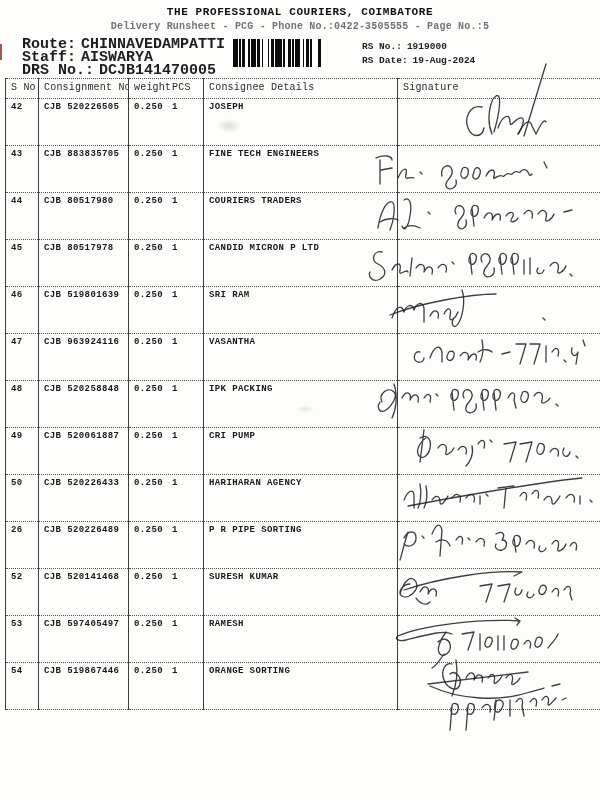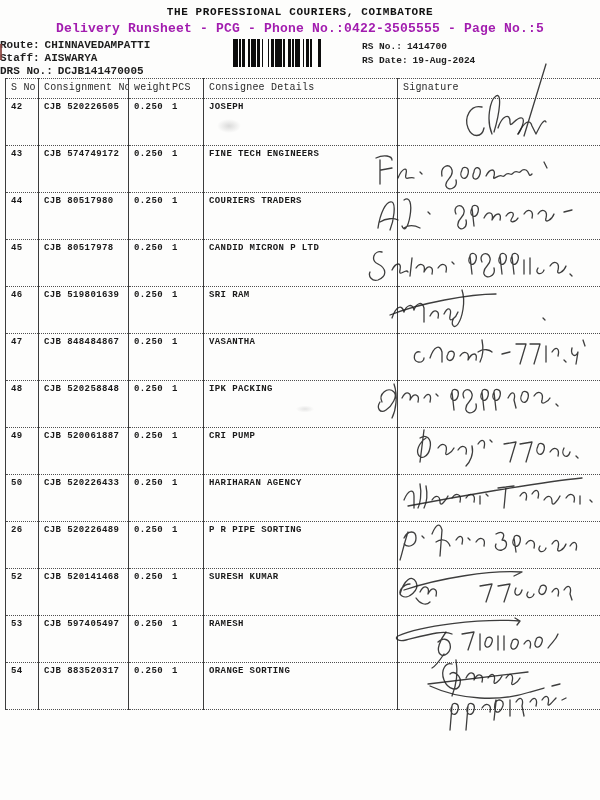--- a/index.html
+++ b/index.html
@@ -3,23 +3,23 @@
 <meta charset="utf-8">
 <style>
   html,body{margin:0;padding:0;background:#fff;}
   .page{
     position:relative;width:600px;height:800px;background:#fdfdfc;overflow:hidden;
     font-family:"Liberation Mono","DejaVu Sans Mono",monospace;color:#1e1e1e;
   }
   
   .doc-header{position:absolute;top:6px;left:0;width:100%;text-align:center;}
   .doc-title{font-size:11px;font-weight:700;letter-spacing:.6px;color:#111;}
-  .doc-subtitle{font-size:13px;font-weight:700;letter-spacing:.2px;margin-top:3px;color:#a21caf;}
+  .doc-subtitle{font-size:10px;font-weight:700;letter-spacing:.2px;margin-top:3px;color:#737373;}
   
-  .meta-left{position:absolute;left:0;top:39px;font-size:11px;font-weight:700;line-height:12.8px;white-space:nowrap;}
+  .meta-left{position:absolute;left:22px;top:39px;font-size:15px;font-weight:700;line-height:12.8px;white-space:nowrap;}
   .meta-right{position:absolute;left:362px;top:40px;font-size:9.5px;font-weight:700;line-height:13.5px;white-space:nowrap;}
   .meta-line .lbl{margin-right:5px;}
   .barcode{position:absolute;left:233px;top:39px;width:88px;height:28px;display:flex;align-items:stretch;}
   .barcode .b{background:#0c0c0c;}
   .barcode .s{background:transparent;}
   
   table.runsheet{
     position:absolute;left:5px;top:78px;width:592px;
     border-collapse:collapse;table-layout:fixed;
   }
@@ -99,21 +99,21 @@
       <div class="b" style="flex-grow: 1;"></div>
       <div class="s" style="flex-grow: 1;"></div>
       <div class="b" style="flex-grow: 2;"></div>
       <div class="s" style="flex-grow: 1;"></div>
       <div class="b" style="flex-grow: 1;"></div>
       <div class="s" style="flex-grow: 4;"></div>
       <div class="b" style="flex-grow: 2;"></div>
     </div>
 
   <div class="meta-right">
-    <div class="meta-line"><span class="lbl">RS No.:</span><span>1414700</span></div>
+    <div class="meta-line"><span class="lbl">RS No.:</span><span>1919000</span></div>
     <div class="meta-line"><span class="lbl">RS Date:</span><span>19-Aug-2024</span></div>
   </div>
 
   <table class="runsheet">
     <thead>
       <tr>
         <th class="c-sno">S No</th>
         <th class="c-con">Consignment No</th>
         <th class="c-wt"><span class="wv">weight</span><span>PCS</span></th>
         <th class="c-name">Consignee Details</th>
@@ -123,21 +123,21 @@
     <tbody id="rows">
         <tr>
           <td class="c-sno">42</td>
           <td class="c-con">CJB 520226505</td>
           <td class="c-wt"><span class="wv">0.250</span><span>1</span></td>
           <td class="c-name">JOSEPH</td>
           <td class="c-sig"></td>
         </tr>
         <tr>
           <td class="c-sno">43</td>
-          <td class="c-con">CJB 574749172</td>
+          <td class="c-con">CJB 883835705</td>
           <td class="c-wt"><span class="wv">0.250</span><span>1</span></td>
           <td class="c-name">FINE TECH ENGINEERS</td>
           <td class="c-sig"></td>
         </tr>
         <tr>
           <td class="c-sno">44</td>
           <td class="c-con">CJB 80517980</td>
           <td class="c-wt"><span class="wv">0.250</span><span>1</span></td>
           <td class="c-name">COURIERS TRADERS</td>
           <td class="c-sig"></td>
@@ -151,21 +151,21 @@
         </tr>
         <tr>
           <td class="c-sno">46</td>
           <td class="c-con">CJB 519801639</td>
           <td class="c-wt"><span class="wv">0.250</span><span>1</span></td>
           <td class="c-name">SRI RAM</td>
           <td class="c-sig"></td>
         </tr>
         <tr>
           <td class="c-sno">47</td>
-          <td class="c-con">CJB 848484867</td>
+          <td class="c-con">CJB 963924116</td>
           <td class="c-wt"><span class="wv">0.250</span><span>1</span></td>
           <td class="c-name">VASANTHA</td>
           <td class="c-sig"></td>
         </tr>
         <tr>
           <td class="c-sno">48</td>
           <td class="c-con">CJB 520258848</td>
           <td class="c-wt"><span class="wv">0.250</span><span>1</span></td>
           <td class="c-name">IPK PACKING</td>
           <td class="c-sig"></td>
@@ -200,21 +200,21 @@
         </tr>
         <tr>
           <td class="c-sno">53</td>
           <td class="c-con">CJB 597405497</td>
           <td class="c-wt"><span class="wv">0.250</span><span>1</span></td>
           <td class="c-name">RAMESH</td>
           <td class="c-sig"></td>
         </tr>
         <tr>
           <td class="c-sno">54</td>
-          <td class="c-con">CJB 883520317</td>
+          <td class="c-con">CJB 519867446</td>
           <td class="c-wt"><span class="wv">0.250</span><span>1</span></td>
           <td class="c-name">ORANGE SORTING</td>
           <td class="c-sig"></td>
         </tr>
       </tbody>
   </table>
 
   <svg class="sig-overlay" viewBox="0 0 600 800" xmlns="http://www.w3.org/2000/svg">
 
     <g>

